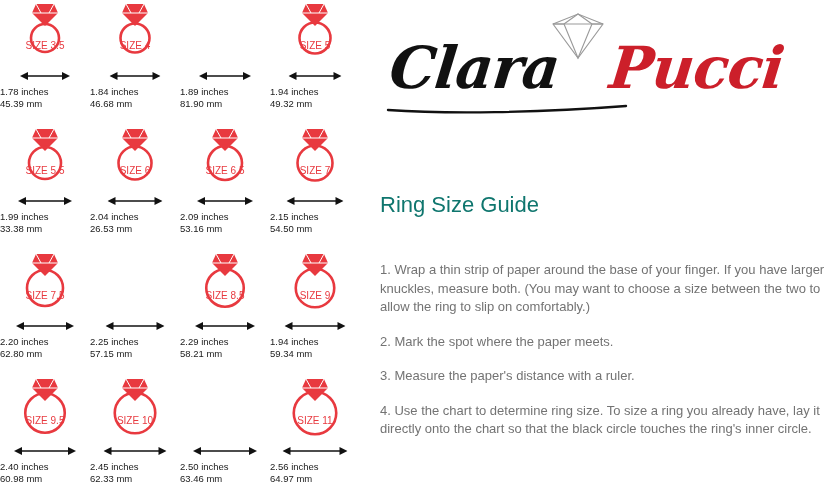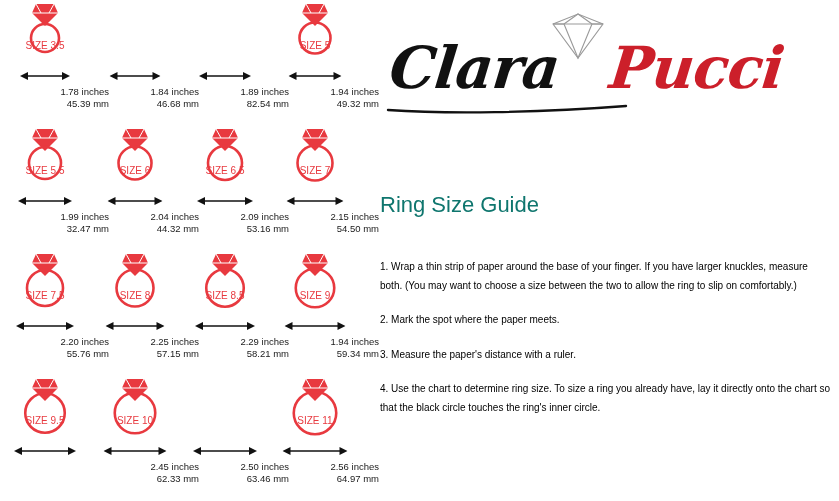--- a/index.html
+++ b/index.html
@@ -69,26 +69,25 @@
     position: absolute;
     left: 50%;
     top: 0;
     transform: translateX(-50%);
   }
   .meas {
     position: absolute;
     left: 0;
     top: 86px;
     width: 90px;
-    text-align: right;
+    text-align: left;
     font-size: 9.5px;
     line-height: 12px;
     color: #1a1a1a;
     font-family: "Liberation Sans", sans-serif;
-    padding-left: 19px;
   }
   
   .right {
     position: absolute;
     left: 368px;
     top: 0;
     width: 471px;
     height: 501px;
   }
   .logo {
@@ -142,23 +141,23 @@
     color: #0f766e;
     font-family: "Liberation Sans", sans-serif;
   }
   .steps {
     position: absolute;
     left: 12px;
     top: 248px;
     width: 452px;
   }
   .step {
-    font-size: 10px;
+    font-size: 13px;
     line-height: 18.5px;
-    color: #000000;
+    color: #737373;
     margin-bottom: 16px;
     font-family: "Liberation Sans", sans-serif;
   }
   .step:last-child { margin-bottom: 8px; }
 </style>
 </head>
 <body>
 
 <div class="page">
 
@@ -178,20 +177,28 @@
             <path d="M0 6 L8 2 L8 10 Z" fill="#111"></path>
             <path d="M50 6 L42 2 L42 10 Z" fill="#111"></path>
           </svg>
         </div>
         <div class="meas">
           <div>1.78 inches</div>
           <div>45.39 mm</div>
         </div>
       </div>
       <div class="cell">
+        <div class="ring-wrap">
+          <svg class="ring-svg" width="90" height="72" viewBox="0 0 90 72">
+            <path d="M32 11 L36 2 L54 2 L58 11 L45 24 Z" fill="#e8393f"></path>
+            <path d="M32 11 L58 11 M36 2 L41 11 M54 2 L49 11" stroke="#ffffff" stroke-width="1" fill="none"></path>
+            <circle cx="45" cy="36" r="14.5" fill="none" stroke="#e8393f" stroke-width="2.6"></circle>
+          </svg>
+          <div class="size-label">SIZE 4</div>
+        </div>
         <div class="arrow-row">
           <svg class="arrow-svg" width="51" height="12" viewBox="0 0 51 12">
             <line x1="6" y1="6" x2="45" y2="6" stroke="#111" stroke-width="1.6"></line>
             <path d="M0 6 L8 2 L8 10 Z" fill="#111"></path>
             <path d="M51 6 L43 2 L43 10 Z" fill="#111"></path>
           </svg>
         </div>
         <div class="meas">
           <div>1.84 inches</div>
           <div>46.68 mm</div>
@@ -200,21 +207,21 @@
       <div class="cell">
         <div class="arrow-row">
           <svg class="arrow-svg" width="52" height="12" viewBox="0 0 52 12">
             <line x1="6" y1="6" x2="46" y2="6" stroke="#111" stroke-width="1.6"></line>
             <path d="M0 6 L8 2 L8 10 Z" fill="#111"></path>
             <path d="M52 6 L44 2 L44 10 Z" fill="#111"></path>
           </svg>
         </div>
         <div class="meas">
           <div>1.89 inches</div>
-          <div>82.54 mm</div>
+          <div>81.90 mm</div>
         </div>
       </div>
       <div class="cell">
         <div class="ring-wrap">
           <svg class="ring-svg" width="90" height="72" viewBox="0 0 90 72">
             <path d="M32 11 L36 2 L54 2 L58 11 L45 24 Z" fill="#e8393f"></path>
             <path d="M32 11 L58 11 M36 2 L41 11 M54 2 L49 11" stroke="#ffffff" stroke-width="1" fill="none"></path>
             <circle cx="45" cy="36" r="15.5" fill="none" stroke="#e8393f" stroke-width="2.6"></circle>
           </svg>
           <div class="size-label">SIZE 5</div>
@@ -242,42 +249,42 @@
         </div>
         <div class="arrow-row">
           <svg class="arrow-svg" width="54" height="12" viewBox="0 0 54 12">
             <line x1="6" y1="6" x2="48" y2="6" stroke="#111" stroke-width="1.6"></line>
             <path d="M0 6 L8 2 L8 10 Z" fill="#111"></path>
             <path d="M54 6 L46 2 L46 10 Z" fill="#111"></path>
           </svg>
         </div>
         <div class="meas">
           <div>1.99 inches</div>
-          <div>32.47 mm</div>
+          <div>33.38 mm</div>
         </div>
       </div>
       <div class="cell">
         <div class="ring-wrap">
           <svg class="ring-svg" width="90" height="72" viewBox="0 0 90 72">
             <path d="M32 11 L36 2 L54 2 L58 11 L45 24 Z" fill="#e8393f"></path>
             <path d="M32 11 L58 11 M36 2 L41 11 M54 2 L49 11" stroke="#ffffff" stroke-width="1" fill="none"></path>
             <circle cx="45" cy="36" r="16.5" fill="none" stroke="#e8393f" stroke-width="2.6"></circle>
           </svg>
           <div class="size-label">SIZE 6</div>
         </div>
         <div class="arrow-row">
           <svg class="arrow-svg" width="55" height="12" viewBox="0 0 55 12">
             <line x1="6" y1="6" x2="49" y2="6" stroke="#111" stroke-width="1.6"></line>
             <path d="M0 6 L8 2 L8 10 Z" fill="#111"></path>
             <path d="M55 6 L47 2 L47 10 Z" fill="#111"></path>
           </svg>
         </div>
         <div class="meas">
           <div>2.04 inches</div>
-          <div>44.32 mm</div>
+          <div>26.53 mm</div>
         </div>
       </div>
       <div class="cell">
         <div class="ring-wrap">
           <svg class="ring-svg" width="90" height="72" viewBox="0 0 90 72">
             <path d="M32 11 L36 2 L54 2 L58 11 L45 24 Z" fill="#e8393f"></path>
             <path d="M32 11 L58 11 M36 2 L41 11 M54 2 L49 11" stroke="#ffffff" stroke-width="1" fill="none"></path>
             <circle cx="45" cy="36" r="17" fill="none" stroke="#e8393f" stroke-width="2.6"></circle>
           </svg>
           <div class="size-label">SIZE 6.5</div>
@@ -326,32 +333,24 @@
         </div>
         <div class="arrow-row">
           <svg class="arrow-svg" width="58" height="12" viewBox="0 0 58 12">
             <line x1="6" y1="6" x2="52" y2="6" stroke="#111" stroke-width="1.6"></line>
             <path d="M0 6 L8 2 L8 10 Z" fill="#111"></path>
             <path d="M58 6 L50 2 L50 10 Z" fill="#111"></path>
           </svg>
         </div>
         <div class="meas">
           <div>2.20 inches</div>
-          <div>55.76 mm</div>
-        </div>
-      </div>
-      <div class="cell">
-        <div class="ring-wrap">
-          <svg class="ring-svg" width="90" height="72" viewBox="0 0 90 72">
-            <path d="M32 11 L36 2 L54 2 L58 11 L45 24 Z" fill="#e8393f"></path>
-            <path d="M32 11 L58 11 M36 2 L41 11 M54 2 L49 11" stroke="#ffffff" stroke-width="1" fill="none"></path>
-            <circle cx="45" cy="36" r="18.5" fill="none" stroke="#e8393f" stroke-width="2.6"></circle>
-          </svg>
-          <div class="size-label">SIZE 8</div>
-        </div>
+          <div>62.80 mm</div>
+        </div>
+      </div>
+      <div class="cell">
         <div class="arrow-row">
           <svg class="arrow-svg" width="59" height="12" viewBox="0 0 59 12">
             <line x1="6" y1="6" x2="53" y2="6" stroke="#111" stroke-width="1.6"></line>
             <path d="M0 6 L8 2 L8 10 Z" fill="#111"></path>
             <path d="M59 6 L51 2 L51 10 Z" fill="#111"></path>
           </svg>
         </div>
         <div class="meas">
           <div>2.25 inches</div>
           <div>57.15 mm</div>
@@ -407,20 +406,24 @@
             <circle cx="45" cy="36" r="19.75" fill="none" stroke="#e8393f" stroke-width="2.6"></circle>
           </svg>
           <div class="size-label">SIZE 9.5</div>
         </div>
         <div class="arrow-row">
           <svg class="arrow-svg" width="62" height="12" viewBox="0 0 62 12">
             <line x1="6" y1="6" x2="56" y2="6" stroke="#111" stroke-width="1.6"></line>
             <path d="M0 6 L8 2 L8 10 Z" fill="#111"></path>
             <path d="M62 6 L54 2 L54 10 Z" fill="#111"></path>
           </svg>
+        </div>
+        <div class="meas">
+          <div>2.40 inches</div>
+          <div>60.98 mm</div>
         </div>
       </div>
       <div class="cell">
         <div class="ring-wrap">
           <svg class="ring-svg" width="90" height="72" viewBox="0 0 90 72">
             <path d="M32 11 L36 2 L54 2 L58 11 L45 24 Z" fill="#e8393f"></path>
             <path d="M32 11 L58 11 M36 2 L41 11 M54 2 L49 11" stroke="#ffffff" stroke-width="1" fill="none"></path>
             <circle cx="45" cy="36" r="20.25" fill="none" stroke="#e8393f" stroke-width="2.6"></circle>
           </svg>
           <div class="size-label">SIZE 10</div>

